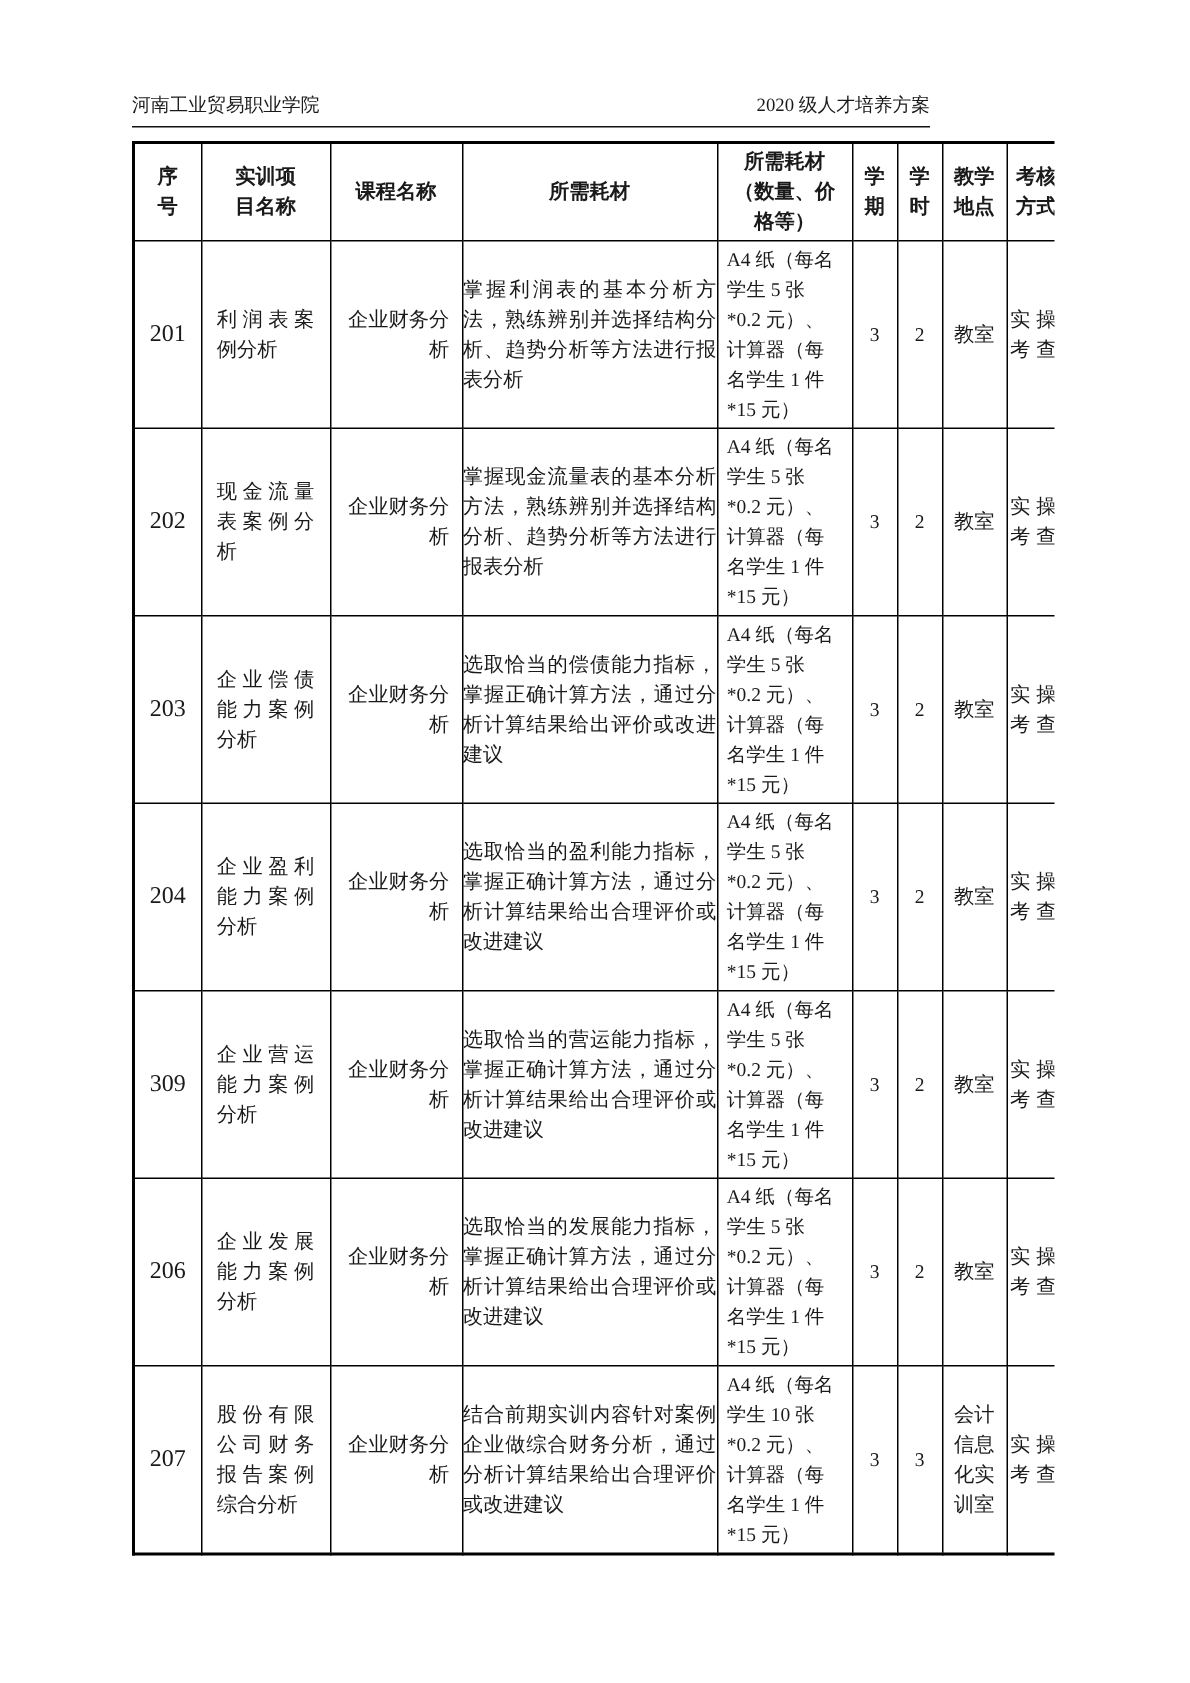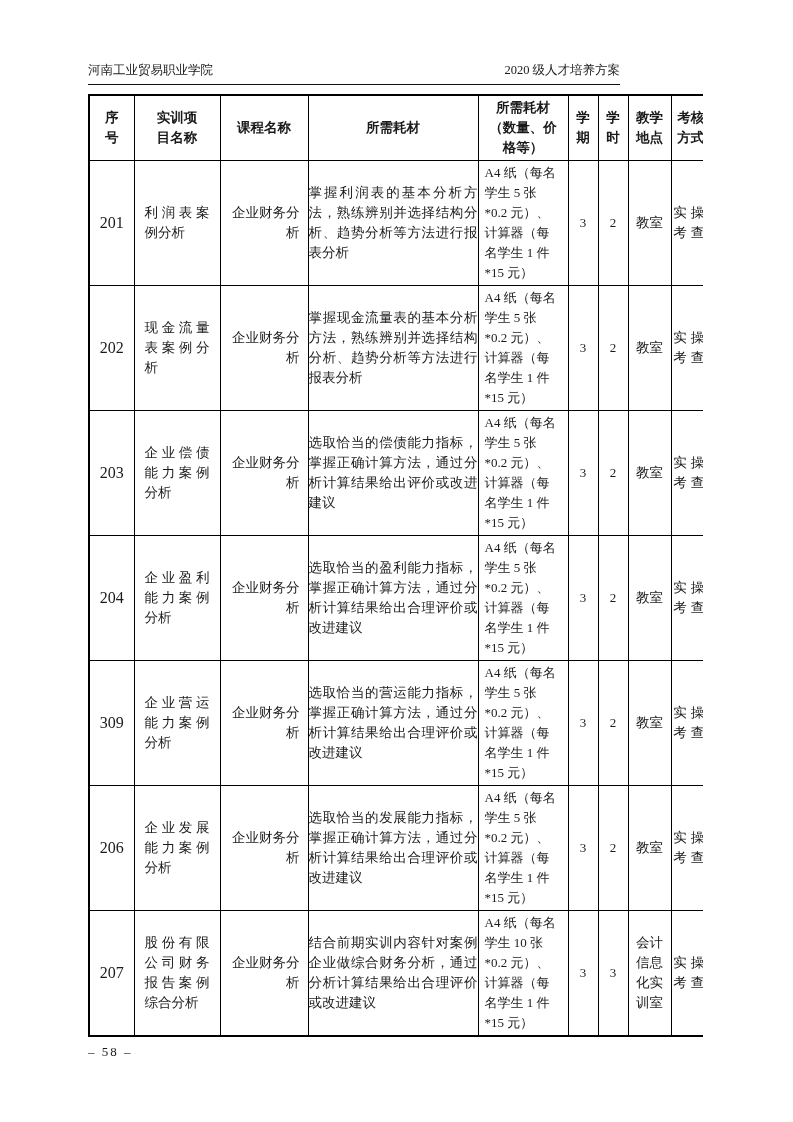--- a/index.html
+++ b/index.html
@@ -177,15 +177,14 @@
         <td class="c-objective">结合前期实训内容针对案例企业做综合财务分析，通过分析计算结果给出合理评价或改进建议</td>
         <td class="c-materials">A4 纸（每名学生 10 张 *0.2 元）、计算器（每名学生 1 件 *15 元）</td>
         <td class="c-sem">3</td>
         <td class="c-hours">3</td>
         <td class="c-loc">会计信息化实训室</td>
         <td class="c-assess">实操考查</td>
       </tr>
     </tbody>
   </table>
 
-  <div class="page-number">– 58 –</div>
 
 </div>
 
 </body></html>

